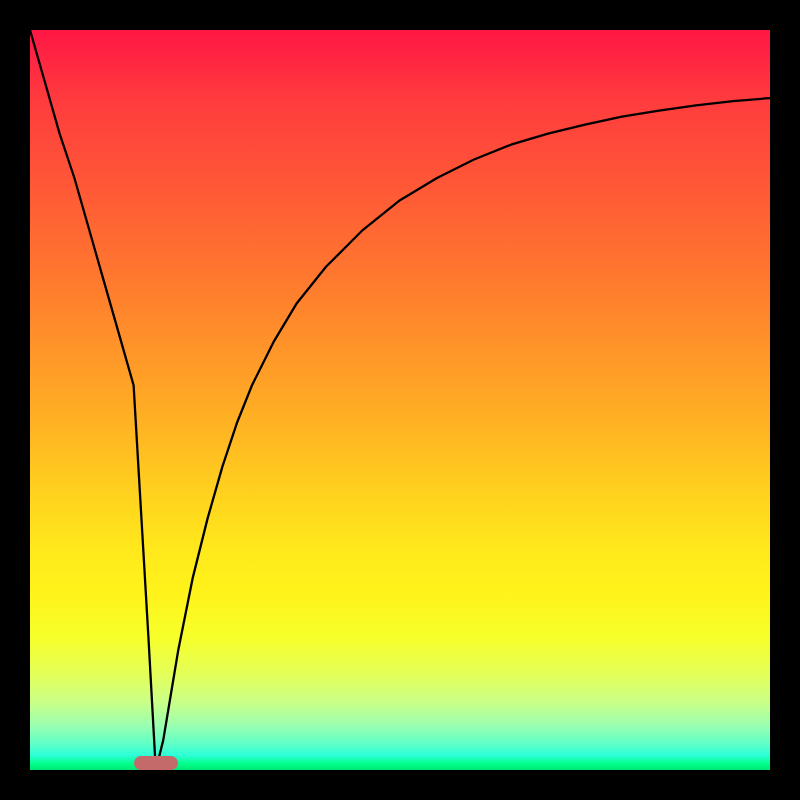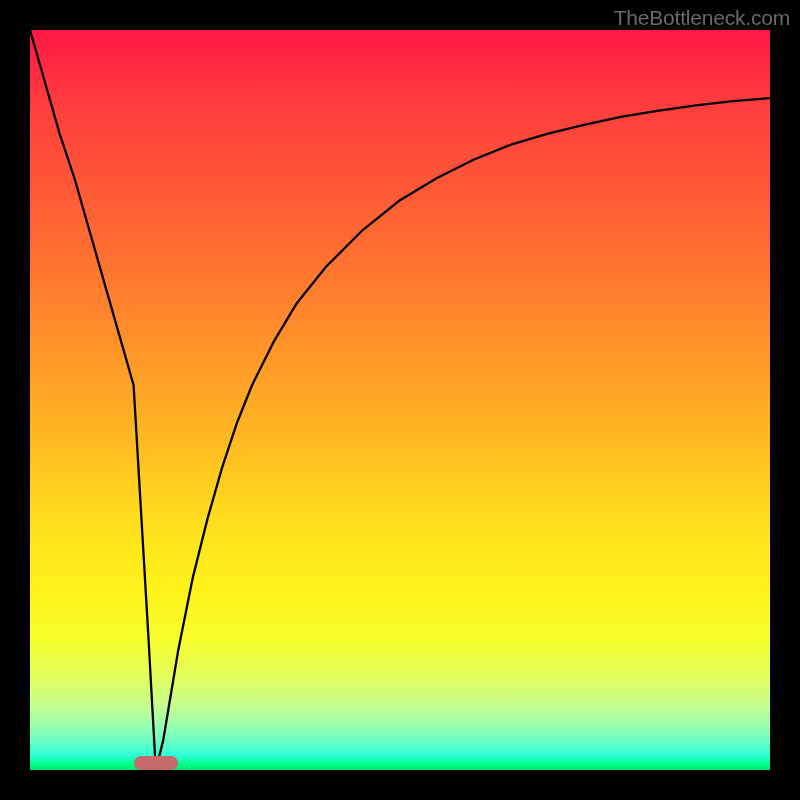--- a/index.html
+++ b/index.html
@@ -74,15 +74,14 @@
   <div class="plot-area">
 
     <svg class="curve-layer" viewBox="0 0 740 740" preserveAspectRatio="none">
       <path id="curve-path" fill="none" stroke="#000000" stroke-width="2.3" stroke-linejoin="round" d="M0.00 0.00 L14.80 51.80 L29.60 103.60 L44.40 148.00 L59.20 199.80 L74.00 251.60 L88.80 303.40 L103.60 355.20 L111.00 481.00 L118.40 606.80 L125.80 740.00 L133.20 710.40 L140.60 666.00 L148.00 621.60 L162.80 547.60 L177.60 488.40 L192.40 436.60 L207.20 392.20 L222.00 355.20 L244.20 310.80 L266.40 273.80 L296.00 236.80 L333.00 199.80 L370.00 170.20 L407.00 148.00 L444.00 129.50 L481.00 114.70 L518.00 103.60 L555.00 94.72 L592.00 86.58 L629.00 80.66 L666.00 75.48 L703.00 71.04 L740.00 68.08"></path>
     </svg>
 
     <div id="marker" class="marker" style="left: 103.6px; width: 44.4px; bottom: 0px; height: 14px; background: rgb(197, 106, 106);"></div>
 
   </div>
 
-  <div class="watermark">TheBottleneck.com</div>
 
 </div>
 
 </body></html>

